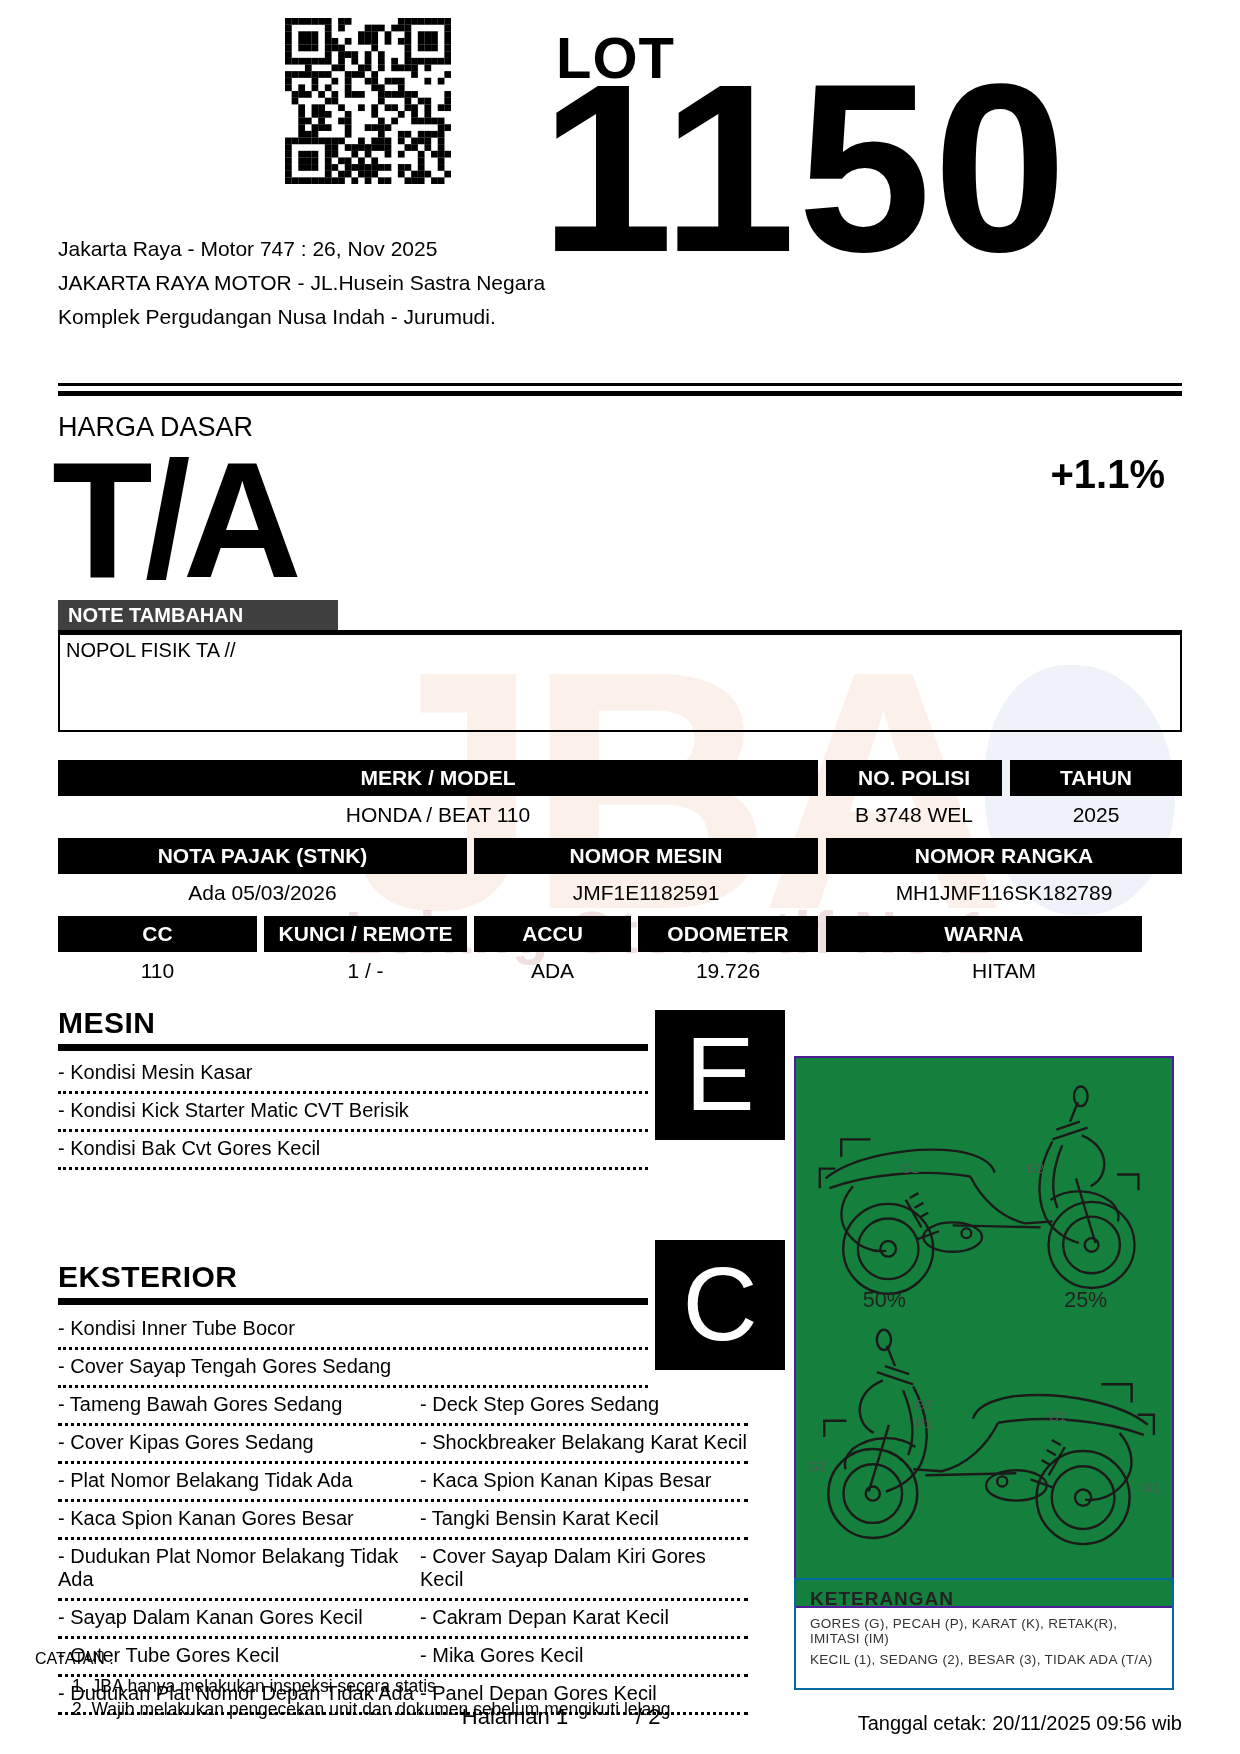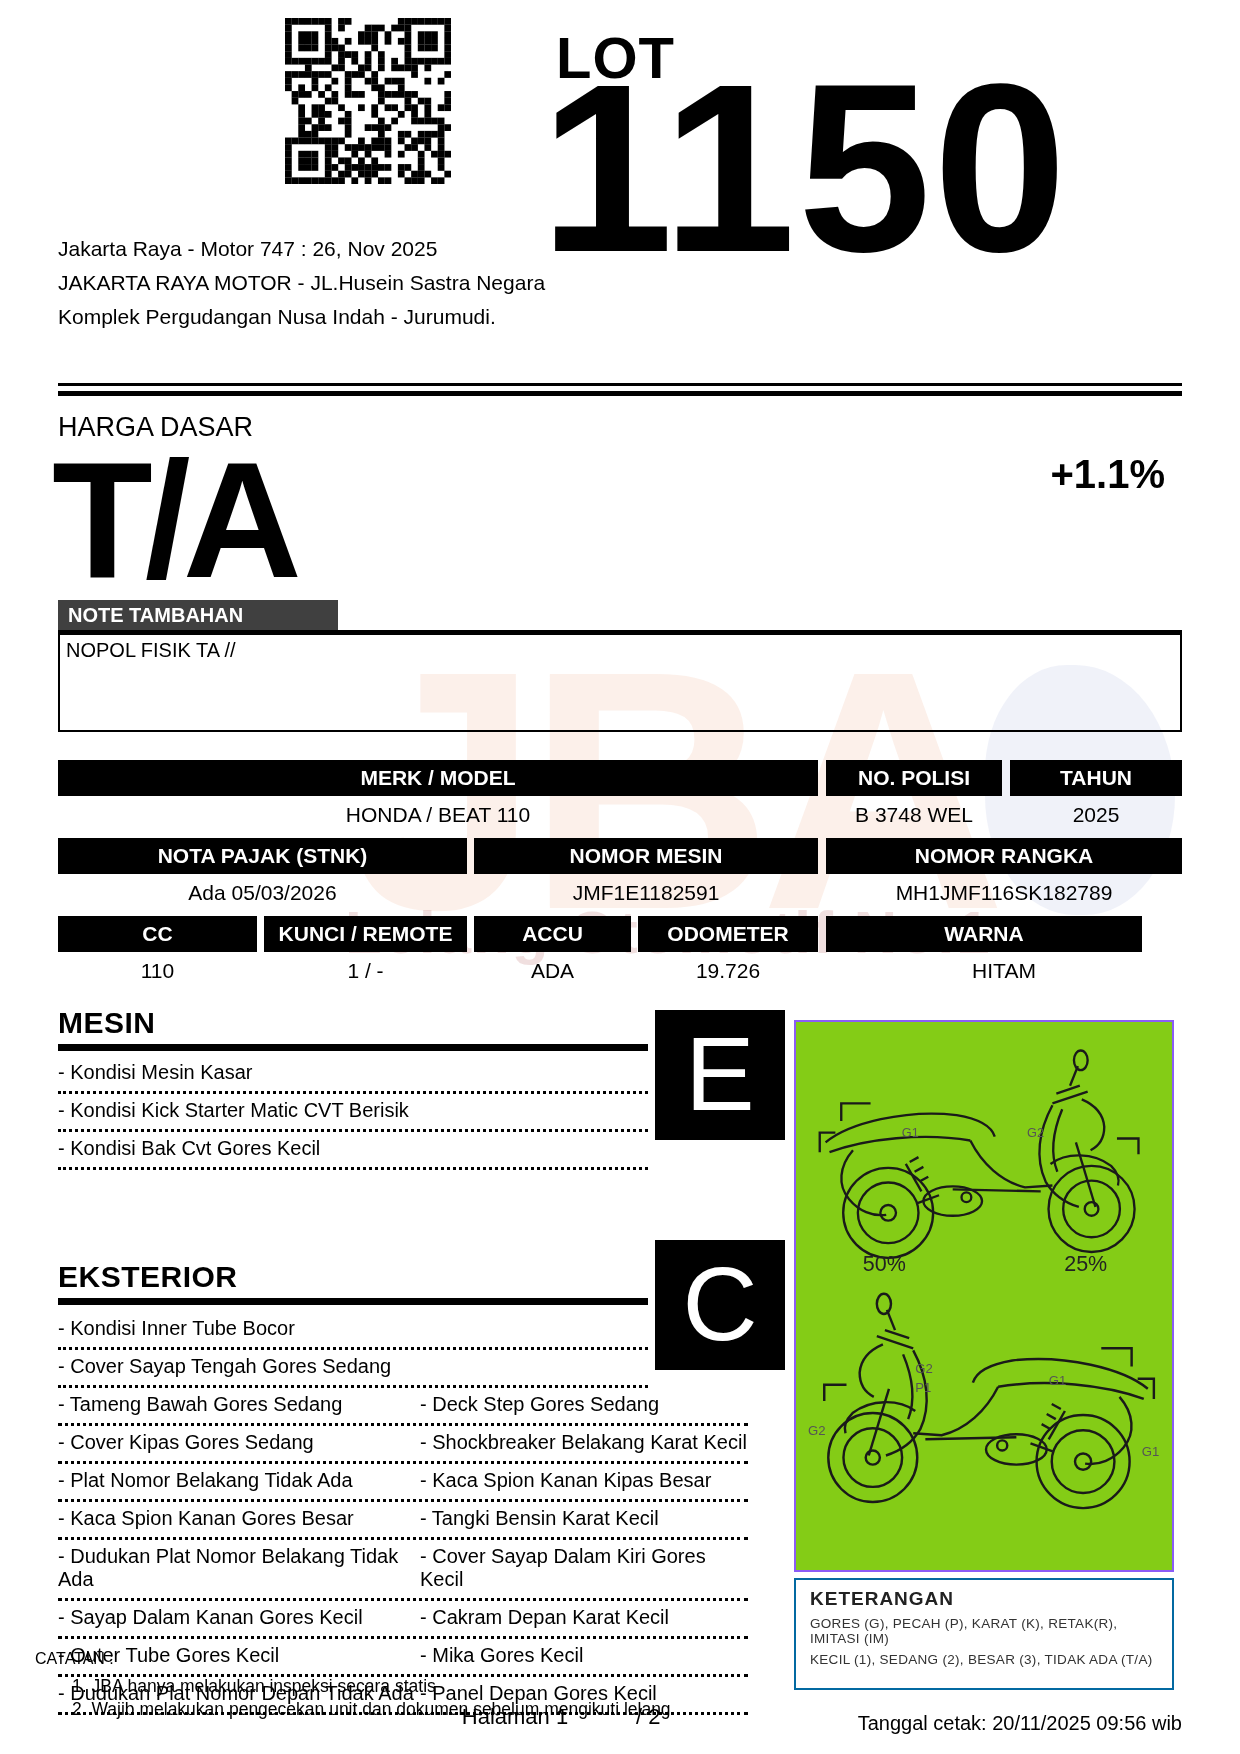--- a/index.html
+++ b/index.html
@@ -44,21 +44,21 @@
   .irow{padding:5px 0 7px 0;border-bottom:3px dotted #000;}
   .irow2{display:flex;}
   .irow2 .lcol{width:362px;flex:none;}
   .irow2 .rcol{flex:1;}
   .w590{width:590px;} .w690{width:690px;}
 
   .grade-box{width:130px;height:130px;background:#000;color:#fff;text-align:center;
              font-size:104px;line-height:128px;font-weight:400;}
 
   
-  .diagram-box{left:794px;top:1020px;width:380px;height:552px;border:2px solid #8b5cf6;box-sizing:border-box;background:#84cc16;}
+  .diagram-box{left:794px;top:1056px;width:380px;height:552px;border:2px solid #4c1d95;box-sizing:border-box;background:#15803d;}
   .bike-art path,.bike-art circle,.bike-art ellipse{fill:none;stroke:#1a1a1a;stroke-width:2.4;}
   .bike-label{font-size:13px;fill:#555;font-family:"Liberation Sans",sans-serif;}
   .pct{font-size:22px;fill:#222;font-family:"Liberation Sans",sans-serif;}
 
   .ket-box{left:794px;top:1578px;width:380px;height:112px;border:2px solid #0369a1;box-sizing:border-box;
            padding:8px 14px 0 14px;}
   .ket-title{font-size:19px;font-weight:bold;letter-spacing:1px;color:#222;}
   .ket-line{font-size:13.5px;color:#333;margin-top:6px;letter-spacing:0.3px;}
 
   

